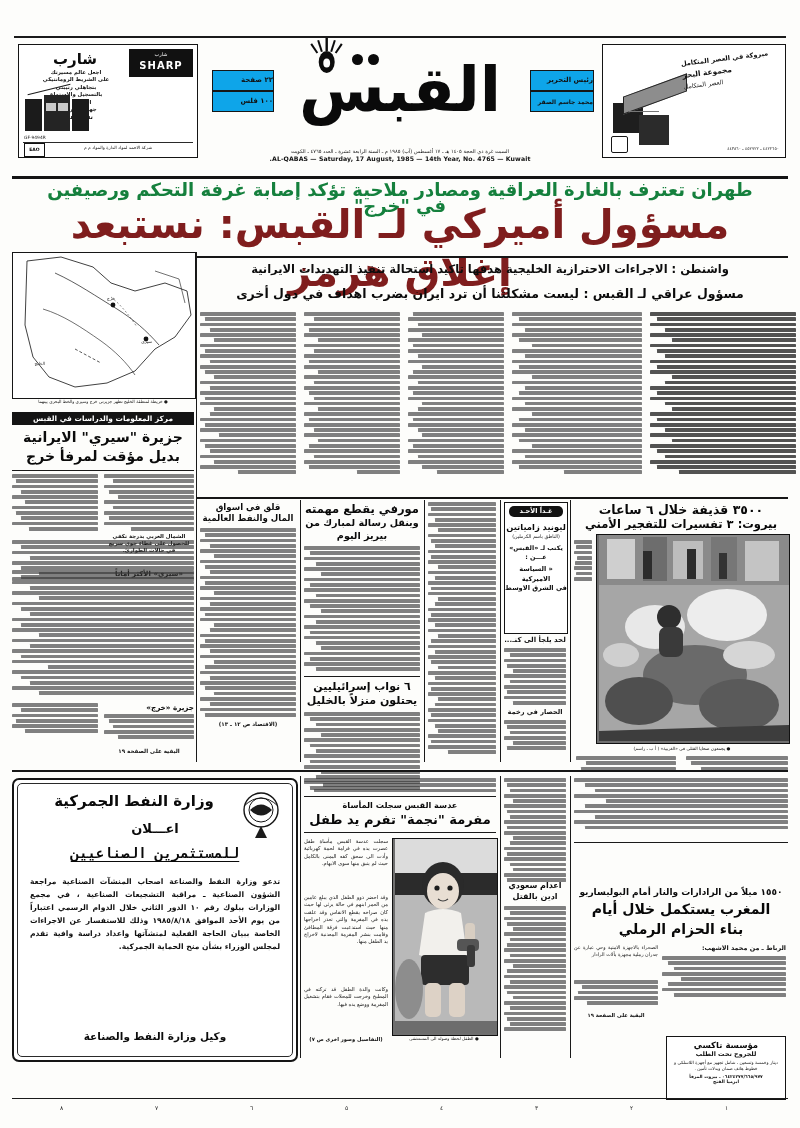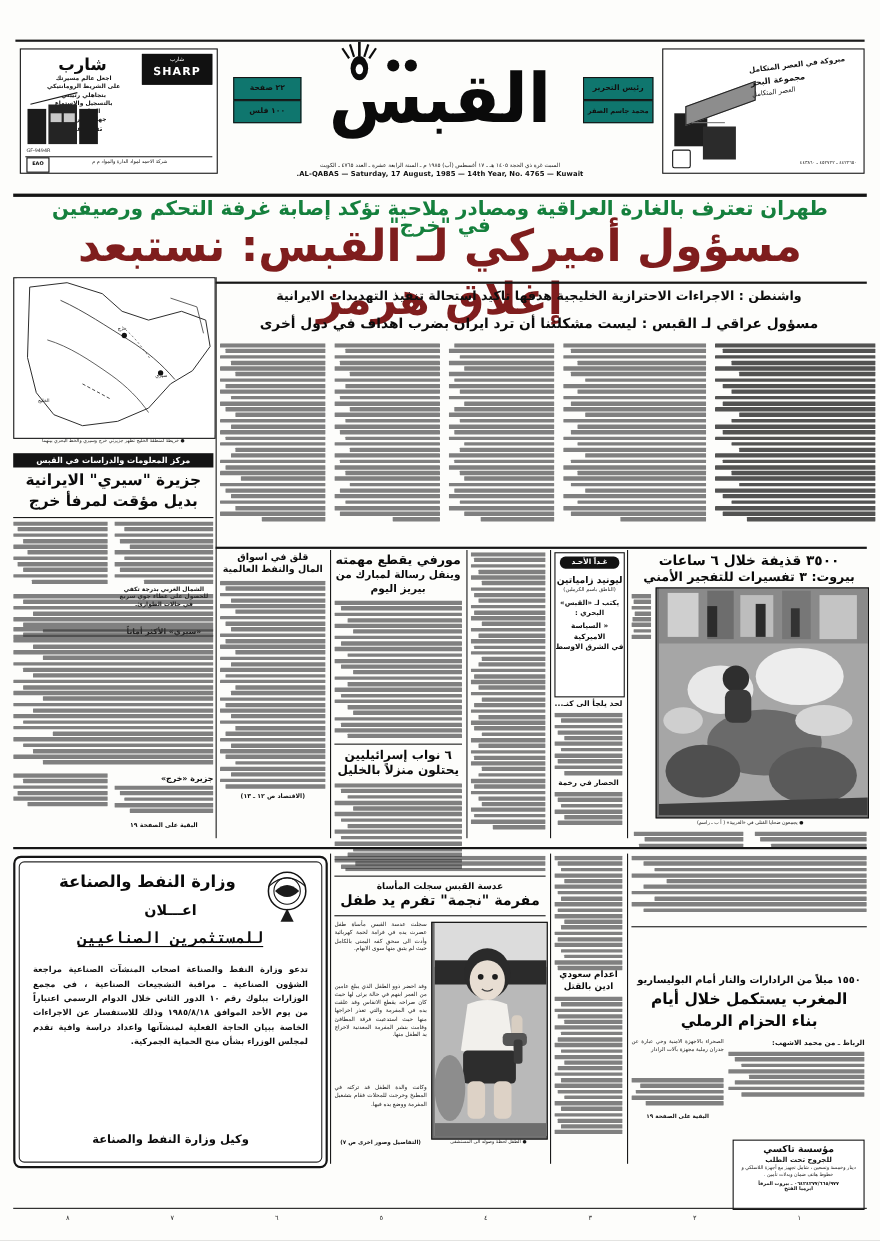--- a/index.html
+++ b/index.html
@@ -12,22 +12,22 @@
   #masthead{position:absolute;left:0;top:0;width:800px;height:172px;}
   #mh-rule-top{position:absolute;left:14px;top:36px;width:772px;height:2px;background:#1b1b1b;}
   .adbox{position:absolute;border:1.4px solid #141414;background:#fff;}
   #sharp-ad{left:18px;top:44px;width:178px;height:112px;}
   #right-ad{left:602px;top:44px;width:182px;height:112px;}
   #logo-wrap{position:absolute;left:232px;top:42px;width:336px;height:104px;}
   .logo-ar{
     font-size:62px;font-weight:bold;color:#0a0a0a;text-align:center;
     line-height:96px;letter-spacing:-2px;
   }
-  .pricebox{position:absolute;border:1px solid #161616;background:#0f766e;
-            font-size:7px;font-weight:bold;text-align:center;color:#111;}
+  .pricebox{position:absolute;border:1px solid #161616;background:#0ea5e9;
+            font-size:7px;font-weight:bold;color:#111;}
   #dateline{position:absolute;left:120px;top:148px;width:560px;text-align:center;}
   #dateline .ar{font-size:5.1px;color:#161616;line-height:7px;}
   #dateline .en{font-size:6.2px;color:#101010;font-weight:bold;letter-spacing:.1px;line-height:8px;}
   
   #banner-rule{position:absolute;left:12px;top:176px;width:776px;height:3px;background:#141414;}
   #over-head{position:absolute;left:40px;top:182px;width:720px;text-align:center;
              font-size:18px;font-weight:bold;color:#15803d;line-height:16px;}
   #main-head{position:absolute;left:20px;top:200px;width:760px;text-align:center;
              font-size:40px;font-weight:bold;color:#7f1d1d;line-height:48px;letter-spacing:-1px;}
   #sub-rule{position:absolute;left:12px;top:256px;width:776px;height:2px;background:#161616;}
@@ -594,21 +594,21 @@
       <span class="tl s95"></span>
       <span class="tl s100"></span>
       <span class="tl s70"></span>
   </div>
 
   <div style="position:absolute;left:504px;top:502px;width:62px;height:130px;border:1.4px solid #141414;background:#fff;">
     <div style="margin:3px 4px 0 4px;background:#121212;color:#fff;font-size:6.6px;font-weight:bold;text-align:center;line-height:11px;border-radius:5px;">غـداً الأحـد</div>
     <div style="font-size:8.4px;font-weight:bold;color:#0b0b0b;text-align:center;margin-top:5px;line-height:11px;">ليونيد زامياتين</div>
     <div style="font-size:4.8px;color:#1c1c1c;text-align:center;line-height:7px;">(الناطق باسم الكرملين)</div>
     <div style="font-size:6.4px;font-weight:bold;color:#111;text-align:center;margin-top:4px;line-height:9px;">يكتب لـ «القبس»</div>
-    <div style="font-size:6.4px;font-weight:bold;color:#111;text-align:center;line-height:9px;">البحري :</div>
+    <div style="font-size:6.4px;font-weight:bold;color:#111;text-align:center;line-height:9px;">عـــن :</div>
     <div style="font-size:6.6px;font-weight:bold;color:#0b0b0b;text-align:center;margin-top:3px;line-height:9.5px;">« السياسة الاميركية</div>
     <div style="font-size:6.6px;font-weight:bold;color:#0b0b0b;text-align:center;line-height:9.5px;">في الشرق الاوسط</div>
   </div>
 
   <div style="position:absolute;left:504px;top:636px;width:62px;font-size:7px;font-weight:bold;color:#111;text-align:center;">لحد يلجأ الى كنـ...</div>
   <div style="position:absolute;left:504px;top:648px;width:62px;" class="tlwrap">
     <span class="tl s100"></span>
       <span class="tl s90"></span>
       <span class="tl s100"></span>
       <span class="tl s95"></span>
@@ -692,21 +692,21 @@
 
   <div id="oil-ad">
     <div id="oil-ad-inner"></div>
     <svg id="crest" viewBox="0 0 46 52">
       <circle cx="23" cy="20" r="17" fill="none" stroke="#141414" stroke-width="1.4"></circle>
       <circle cx="23" cy="20" r="12" fill="none" stroke="#141414" stroke-width="1"></circle>
       <path d="M12 20 q11 -11 22 0 q-11 11 -22 0" fill="#1b1b1b"></path>
       <path d="M23 36 l-6 12 h12 z" fill="#1b1b1b"></path>
       <path d="M6 16 q17 -16 34 0" fill="none" stroke="#141414" stroke-width="1"></path>
     </svg>
-    <div class="oil-t1" style="margin:12px 52px 0 10px;">وزارة النفط والصناعة</div>
+    <div class="oil-t1" style="margin:12px 52px 0 10px;">وزارة النفط الجمركية</div>
     <div class="oil-t2" style="margin-top:11px;">اعـــلان</div>
     <div class="oil-t3" style="margin-top:9px;font-family:Liberation Mono, monospace;">للمستثمرين الصناعيين</div>
     <div style="margin:13px 16px 0 16px;font-size:7.6px;line-height:13px;color:#111;text-align:justify;font-weight:bold;">تدعو وزارة النفط والصناعة اصحاب المنشآت الصناعية مراجعة الشؤون الصناعية ـ مراقبة التشجيعات الصناعية ، في مجمع الوزارات ببلوك رقم ١٠ الدور الثاني خلال الدوام الرسمي اعتباراً من يوم الأحد الموافق ١٩٨٥/٨/١٨ وذلك للاستفسار عن الاجراءات الخاصة ببيان الحاجة الفعلية لمنشآتها واعداد دراسة وافية تقدم لمجلس الوزراء بشأن منح الحماية الجمركية.</div>
     <div style="position:absolute;left:0;right:0;bottom:18px;text-align:center;font-size:10.5px;font-weight:bold;color:#0c0c0c;">وكيل وزارة النفط والصناعة</div>
   </div>
 
   <div class="colrule" style="left:300px;top:776px;height:282px;"></div>
   <div style="position:absolute;left:304px;top:778px;width:192px;height:14px;" class="tlwrap">
     <span class="tl s100"></span>
       <span class="tl s90"></span>

